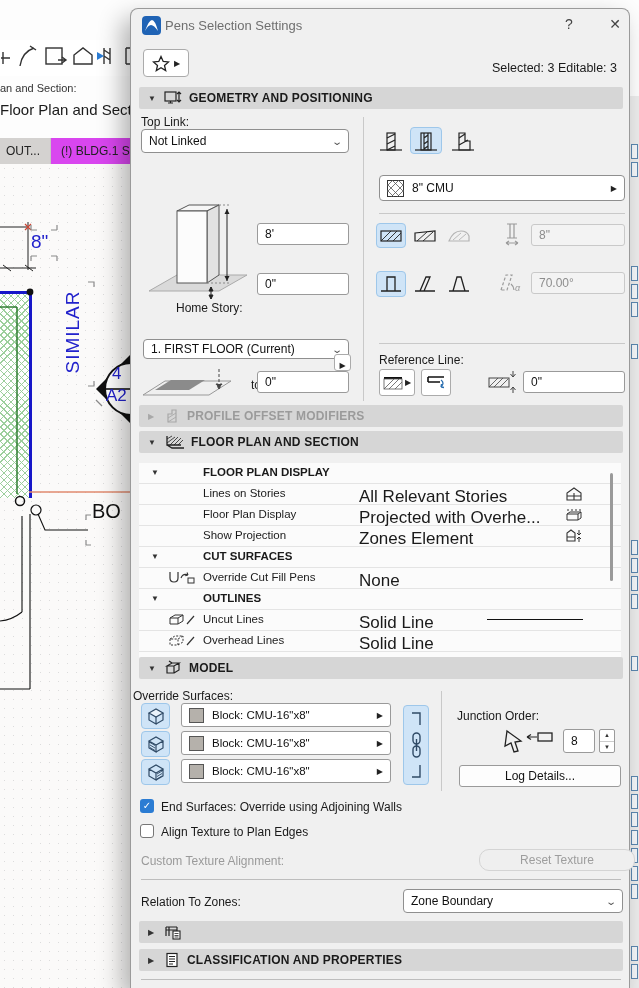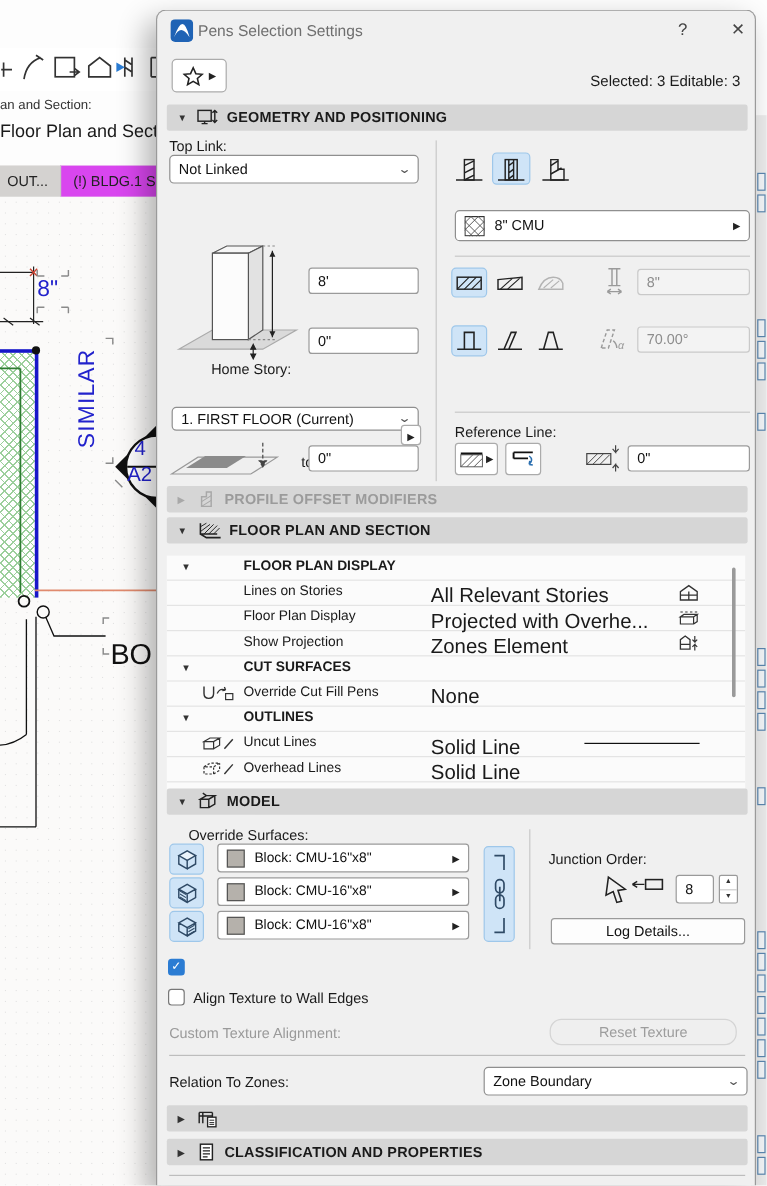--- a/index.html
+++ b/index.html
@@ -18,21 +18,21 @@
   #draw-area{position:absolute;left:0;top:164px;width:131px;height:824px;background:#fbfaf9;
      background-image:radial-gradient(#dcdcdc 0.6px, transparent 0.7px);background-size:9px 9px;}
   #wall-hatch{position:absolute;left:0;top:127px;width:29px;height:204px;background:
      repeating-linear-gradient(45deg,#9ccf9c 0,#9ccf9c 1px,transparent 1px,transparent 5px),
      repeating-linear-gradient(-45deg,#9ccf9c 0,#9ccf9c 1px,transparent 1px,transparent 5px),#fff;
      border-top:3px solid #1717c9;border-right:3px solid #1717c9;}
   .blue-txt{color:#2222cc;}
   #dim-8{position:absolute;left:31px;top:67px;font-size:19px;}
   #similar-txt{position:absolute;left:62px;top:118px;width:100px;font-size:19px;letter-spacing:1px;
      transform:rotate(-90deg);transform-origin:50px 50px;text-align:center;}
-  #callout-bo{position:absolute;left:92px;top:368px;font-size:24px;color:#111;}
+  #callout-bo{position:absolute;left:92px;top:336px;font-size:20px;color:#111;}
   
   #side-sliver{position:absolute;right:0;top:96px;width:9px;height:892px;background:#ececec;border-left:1px solid #cfcfcf;}
   .sliv{position:absolute;left:1px;width:7px;height:15px;border:1px solid #5b87b0;background:#f4f7fa;box-sizing:border-box;}
   
   #dlg{position:absolute;left:130px;top:8px;width:500px;height:980px;background:#f0f0f0;
        border:1px solid #9a9a9a;border-bottom:none;border-radius:8px 8px 0 0;box-sizing:border-box;
        box-shadow:-8px 10px 24px rgba(0,0,0,.30);}
   #dlg-title{position:absolute;left:34px;top:9px;font-size:13px;color:#6f6f6f;}
   .ttl-btn{position:absolute;top:7px;font-size:14px;color:#444;width:20px;text-align:center;}
   .hdr{position:absolute;left:8px;width:484px;height:22px;background:#d6d6d6;border-radius:2px;
@@ -443,21 +443,21 @@
   </div>
 
   <div class="hdr" style="top:648px;">
     <span class="arr">▼</span>
     <svg width="18" height="16">
         <path d="M3 6 L8 3 H15 L10 6 Z M3 6 V13 H10 V6 M10 13 L15 10 V3 M8 3 L5 1" fill="none" stroke="#222" stroke-width="1.2"></path>
       </svg>
     <span class="txt">MODEL</span>
   </div>
 
-  <div class="lbl" style="left:26px;top:680px;">Override Surfaces:</div>
+  <div class="lbl" style="left:2px;top:680px;">Override Surfaces:</div>
 
   <div class="cubebtn" style="top:694px;">
     <svg width="20" height="18">
         <path d="M3 6 L10 2 L17 6 L10 10 Z" fill="#eaf3fb" stroke="#2f4a66" stroke-width="1.2"></path>
         <path d="M3 6 V13 L10 17 V10 M17 6 V13 L10 17" fill="none" stroke="#2f4a66" stroke-width="1.2"></path>
       </svg>
   </div>
   <div class="surf" style="top:694px;">
     <div class="sw"></div>
     <span class="nm">Block: CMU-16"x8"</span>
@@ -504,26 +504,27 @@
   </svg>
   <div class="fld" style="left:432px;top:720px;width:32px;height:24px;">8</div>
   <div class="spin" style="left:468px;top:720px;">
       <span>▲</span>
       <span>▼</span>
     </div>
 
   <div class="btn" style="left:328px;top:756px;width:162px;height:22px;">Log Details...</div>
 
   <div class="cb on" style="left:9px;top:790px;">✓</div>
+  <div class="lbl" style="left:30px;top:791px;">End Surfaces: Override using Adjoining Walls</div>
 
   <div class="cb off" style="left:9px;top:815px;"></div>
-  <div class="lbl" style="left:30px;top:816px;">Align Texture to Wall Edges</div>
+  <div class="lbl" style="left:30px;top:816px;">Align Texture to Plan Edges</div>
 
   <div class="lbl dis" style="left:10px;top:845px;">Custom Texture Alignment:</div>
-  <div class="btn dis" style="left:327px;top:840px;width:156px;height:22px;border-radius:10px;">Reset Texture</div>
+  <div class="btn dis" style="left:348px;top:840px;width:156px;height:22px;border-radius:10px;">Reset Texture</div>
 
   <div class="hline" style="left:10px;top:870px;width:480px;background:#bdbdbd;"></div>
 
   <div class="lbl" style="left:10px;top:886px;">Relation To Zones:</div>
   <div class="dd" style="left:272px;top:880px;width:220px;height:24px;">
     <span class="cv">Zone Boundary</span>
       <span class="chev">⌄</span>
   </div>
 
   <div class="hdr" style="top:912px;">

